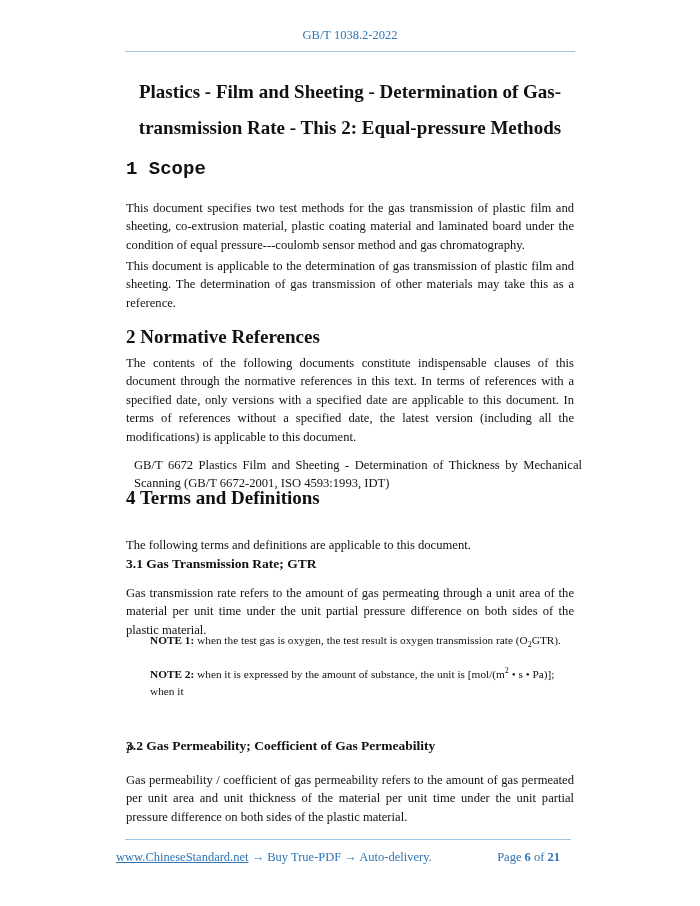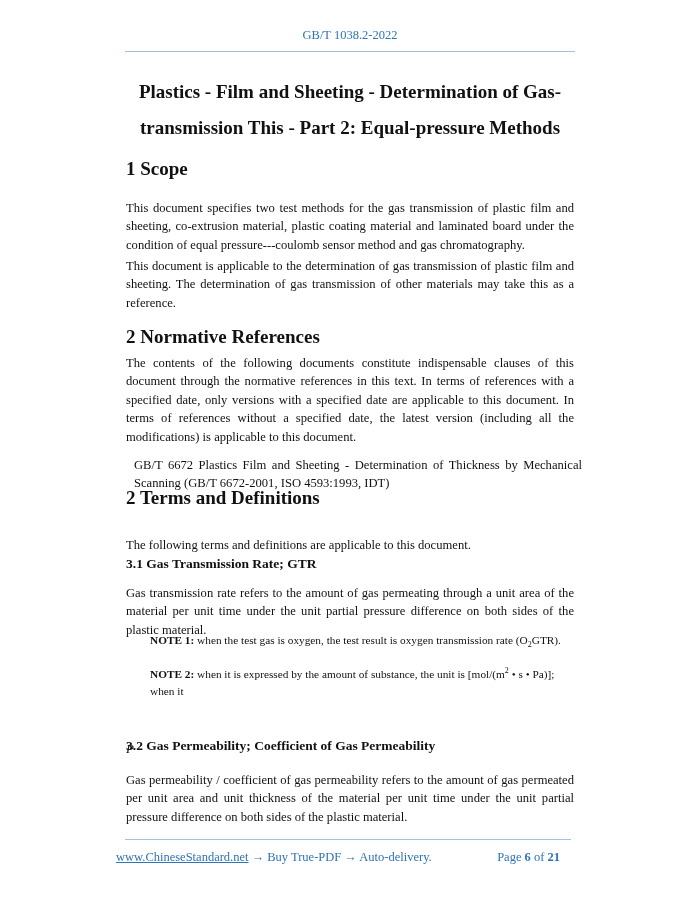--- a/index.html
+++ b/index.html
@@ -24,32 +24,32 @@
   sup, sub { font-size:8px; }
 </style>
 </head>
 <body>
 
 <div class="header">GB/T 1038.2-2022</div>
 <div class="header-rule"></div>
 
 <div class="title">
   <div>Plastics - Film and Sheeting - Determination of Gas-</div>
-  <div>transmission This - Part 2: Equal-pressure Methods</div>
+  <div>transmission Rate - This 2: Equal-pressure Methods</div>
 </div>
 
-<div class="h1" style="top:158px;">1 Scope</div>
+<div class="h1" style="top:158px;font-family:Liberation Mono, monospace;">1 Scope</div>
 <div class="p" style="top:199px;">This document specifies two test methods for the gas transmission of plastic film and sheeting, co-extrusion material, plastic coating material and laminated board under the condition of equal pressure---coulomb sensor method and gas chromatography.</div>
 <div class="p" style="top:257px;">This document is applicable to the determination of gas transmission of plastic film and sheeting. The determination of gas transmission of other materials may take this as a reference.</div>
 
 <div class="h1" style="top:326px;">2 Normative References</div>
 <div class="p" style="top:354px;">The contents of the following documents constitute indispensable clauses of this document through the normative references in this text. In terms of references with a specified date, only versions with a specified date are applicable to this document. In terms of references without a specified date, the latest version (including all the modifications) is applicable to this document.</div>
 <div class="p" style="top:456px;margin-left:8px;">GB/T 6672 Plastics Film and Sheeting - Determination of Thickness by Mechanical Scanning (GB/T 6672-2001, ISO 4593:1993, IDT)</div>
 
-<div class="h1" style="top:487px;">2 Terms and Definitions</div>
+<div class="h1" style="top:487px;">4 Terms and Definitions</div>
 <div class="p" style="top:528px;margin-top:8px;">The following terms and definitions are applicable to this document.</div>
 
 <div class="h2" style="top:556px;">3.1 Gas Transmission Rate; GTR</div>
 <div class="p" style="top:584px;">Gas transmission rate refers to the amount of gas permeating through a unit area of the material per unit time under the unit partial pressure difference on both sides of the plastic material.</div>
 
 <div class="note" style="top:632px;">
   <b>NOTE 1:</b><span> when the test gas is oxygen, the test result is oxygen transmission rate (O</span><sub>2</sub><span>GTR).</span>
 </div>
 
 <div class="note" style="top:662px;">

